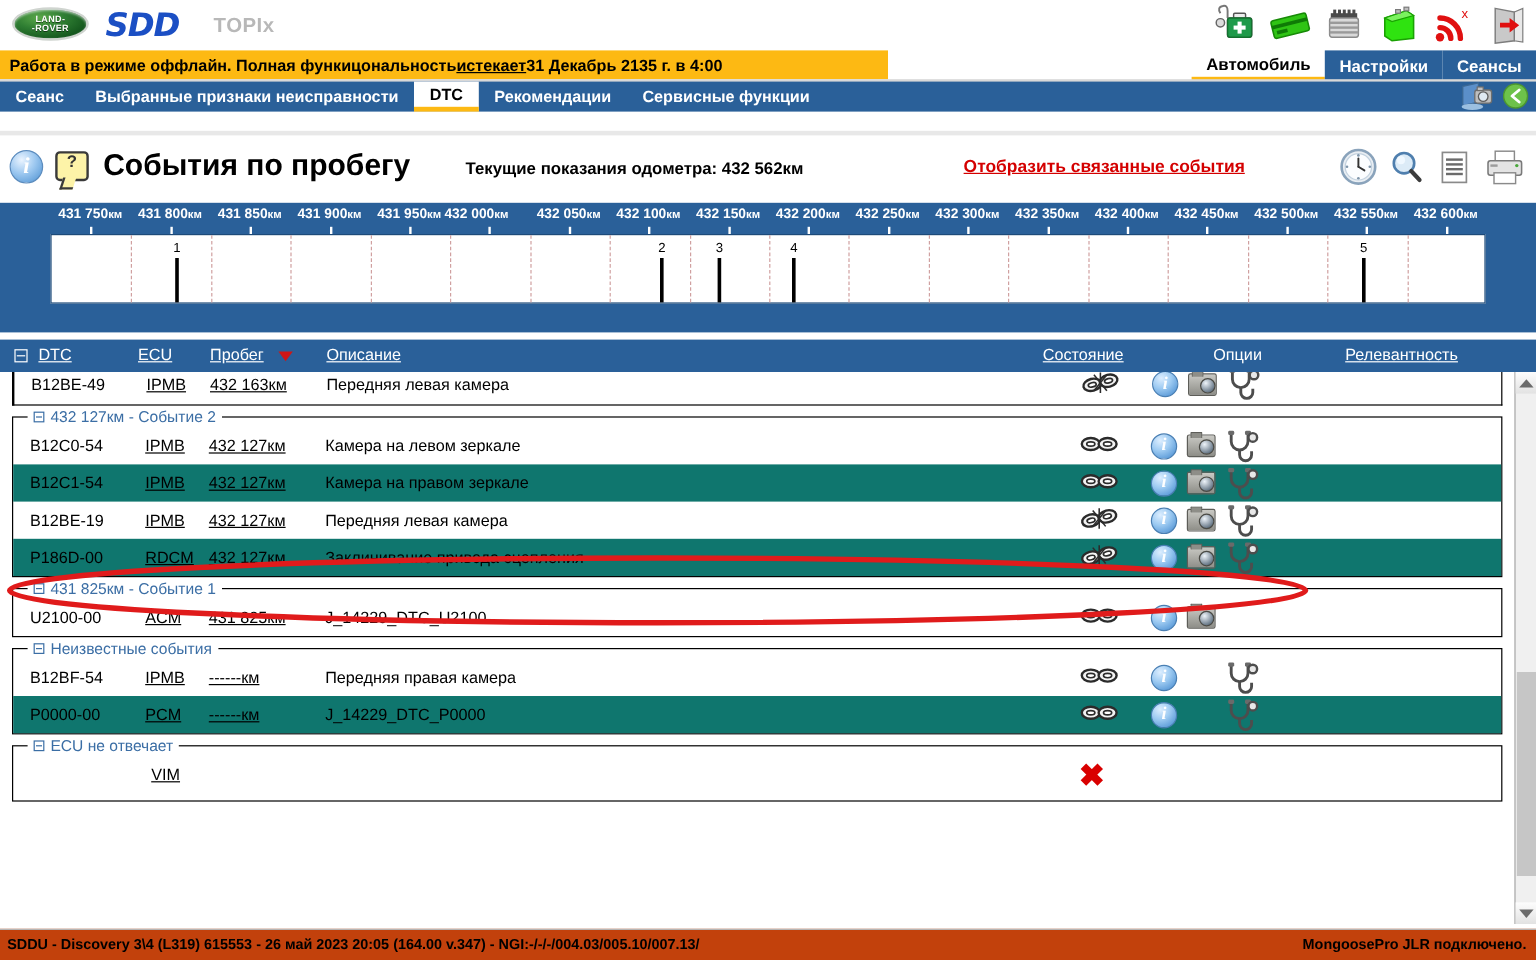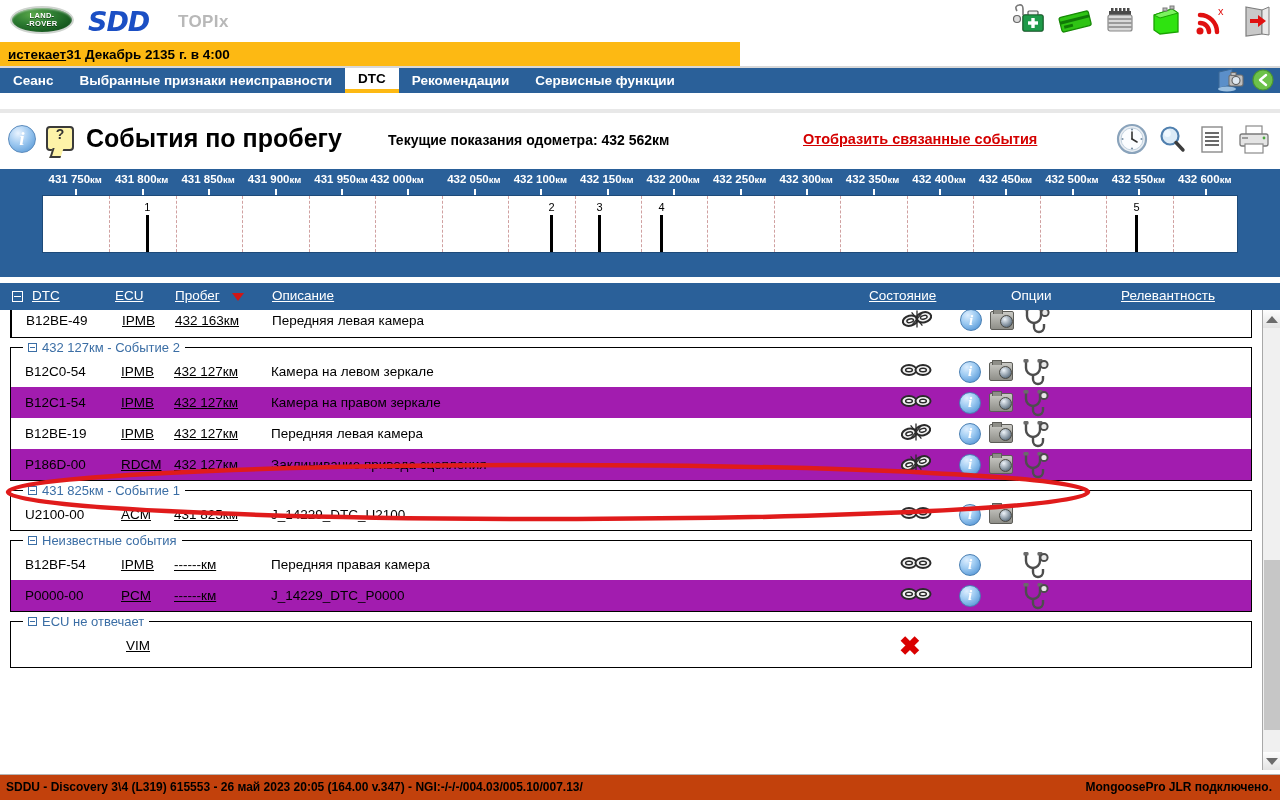--- a/index.html
+++ b/index.html
@@ -194,21 +194,21 @@
   .grp-legend .box {
     width: 9px; height: 9px; border: 1px solid #3b6ea5; position: relative; flex: none;
   }
   .grp-legend .box:after {
     content: ""; position: absolute; left: 1px; top: 3px; width: 5px; height: 1px; background: #3b6ea5;
   }
   .row {
     position: relative; height: 31px; display: flex; align-items: center;
     font-size: 13.5px; color: #000;
   }
-  .row.alt { background: #a21caf; }
+  .row.alt { background: #0f766e; }
   .c-dtc   { position: absolute; left: 14px; }
   .c-ecu   { position: absolute; left: 110px; text-decoration: underline; cursor: pointer; }
   .c-km    { position: absolute; left: 163px; text-decoration: underline; cursor: pointer; }
   .c-desc  { position: absolute; left: 260px; }
   .c-state { position: absolute; left: 888px; }
   .c-opts  { position: absolute; left: 948px; display: flex; gap: 8px; align-items: center; }
 
   
   .ic { display: inline-block; vertical-align: middle; }
   .ic-info {
@@ -348,24 +348,30 @@
         <svg width="38" height="36" viewBox="0 0 38 36">
           <polygon points="10,4 26,7 26,31 10,33" fill="#c9c9c9" stroke="#7d7d7d" stroke-width="1.2"></polygon>
           <polygon points="26,7 33,4 33,32 26,31" fill="#e9e9e9" stroke="#7d7d7d" stroke-width="1"></polygon>
           <path d="M30 18 l-8 -6 v4 h-8 v4 h8 v4 z" fill="#e01010"></path>
         </svg>
       </div>
     </div>
   </div>
 
   <div class="offline">
+    <span>Работа в режиме оффлайн. Полная функицональность </span>
       <u>истекает</u>
       <span> 31 Декабрь 2135 г. в 4:00</span>
   </div>
 
+  <div class="rightnav">
+    <div class="item active">Автомобиль</div>
+    <div class="item">Настройки</div>
+    <div class="item">Сеансы</div>
+  </div>
   <div class="banner-underline"></div>
 
   <div class="tabbar">
     <div class="tabs">
       <div class="tab">Сеанс</div>
       <div class="tab">Выбранные признаки неисправности</div>
       <div class="tab active">DTC</div>
       <div class="tab">Рекомендации</div>
       <div class="tab">Сервисные функции</div>
     </div>

